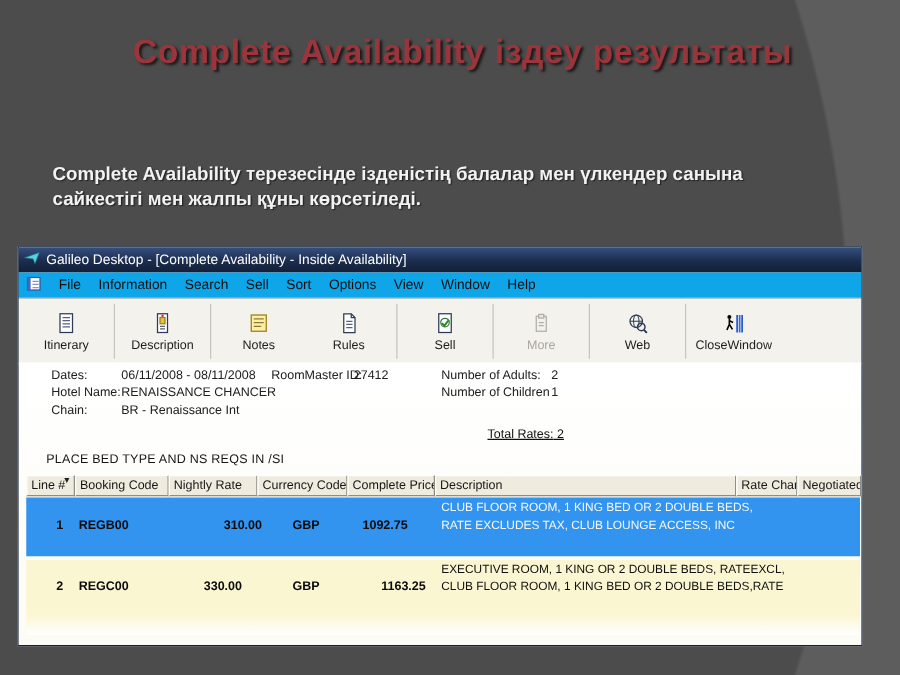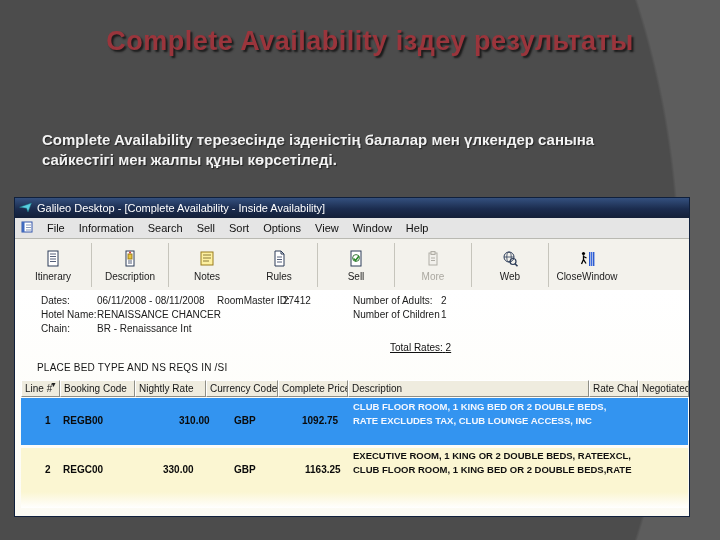--- a/index.html
+++ b/index.html
@@ -26,21 +26,21 @@
     background:#fdfdf8;border:1px solid #10203c;box-sizing:border-box;
     font-size:10px;color:#111;
   }
   .titlebar{
     height:20px;display:flex;align-items:center;gap:5px;padding:0 4px;
     background:linear-gradient(180deg,#34507e 0%,#1b2c4e 55%,#131f38 100%);
     color:#fff;font-size:11px;white-space:nowrap;overflow:hidden;
   }
   .menubar{
     height:20px;display:flex;align-items:center;gap:14px;padding:0 6px;
-    background:#e5e5e5;border-bottom:1px solid #b9b9b2;font-size:11px;color:#101010;
+    background:#0ea5e9;border-bottom:1px solid #b9b9b2;font-size:11px;color:#101010;
   }
   .menubar span{cursor:default;}
   .toolbar{
     height:52px;display:flex;align-items:stretch;
     background:#f3f2ec;border-bottom:1px solid #0f766e;padding:0 2px;
   }
   .tbtn{
     width:72px;display:flex;flex-direction:column;align-items:center;justify-content:center;
     gap:2px;font-size:10px;color:#1c1c1c;
   }
@@ -57,21 +57,21 @@
   .thead{position:absolute;left:6px;top:90px;display:flex;height:17px;}
   .th{
     background:#efecdf;border-top:1px solid #fff;border-left:1px solid #fff;
     border-right:1px solid #8e8e86;border-bottom:1px solid #8e8e86;
     box-sizing:border-box;font-size:10px;display:flex;align-items:center;
     padding:0 3px;position:relative;white-space:nowrap;overflow:hidden;color:#161616;
   }
   .sort{position:absolute;right:2px;top:0;font-size:7px;color:#222;}
   .trow{position:absolute;left:6px;width:667px;}
   .cell{position:absolute;font-weight:bold;white-space:nowrap;}
-  .desc{position:absolute;left:332px;white-space:nowrap;font-weight:bold;font-size:9.5px;}
+  .desc{position:absolute;left:332px;white-space:nowrap;font-weight:normal;font-size:9.5px;}
   .row-sel{background:#3394f0;}
   .row-alt{background:#fbf6d2;}
   .fade{position:absolute;left:6px;width:667px;height:16px;
     background:linear-gradient(180deg,#fbf6d2,#ffffff);}
 </style>
 </head>
 <body>
 
 <div class="slide-title">Complete Availability іздеу результаты</div>
 <div class="slide-body">Complete Availability  терезесінде ізденістің балалар мен үлкендер санына сайкестігі мен жалпы құны көрсетіледі.</div>
@@ -256,21 +256,21 @@
       <div class="th" style="width:51px">
           <span>Negotiated</span>
         </div>
     </div>
 
     <div class="trow row-sel" style="top:108px;height:47px">
       <span class="cell" style="left:24px;top:17px;color:#0a0a0a">1</span>
       <span class="cell" style="left:42px;top:17px;color:#0a0a0a">REGB00</span>
       <span class="cell" style="left:158px;top:17px;color:#0a0a0a">310.00</span>
       <span class="cell" style="left:213px;top:17px;color:#0a0a0a">GBP</span>
-      <span class="cell" style="left:281px;top:17px;color:#0a0a0a">1092.75</span>
+      <span class="cell" style="left:269px;top:17px;color:#0a0a0a">1092.75</span>
       <span class="desc" style="top:3px;color:#f4f8ff">CLUB FLOOR ROOM, 1 KING BED OR 2 DOUBLE BEDS,</span>
       <span class="desc" style="top:17px;color:#f4f8ff">RATE EXCLUDES TAX, CLUB LOUNGE ACCESS, INC</span>
     </div>
 
     <div class="trow row-alt" style="top:158px;height:44px">
       <span class="desc" style="top:2px;color:#101010">EXECUTIVE ROOM, 1 KING OR 2 DOUBLE BEDS, RATEEXCL,</span>
       <span class="cell" style="left:24px;top:16px;color:#0a0a0a">2</span>
       <span class="cell" style="left:42px;top:16px;color:#0a0a0a">REGC00</span>
       <span class="cell" style="left:142px;top:16px;color:#0a0a0a">330.00</span>
       <span class="cell" style="left:213px;top:16px;color:#0a0a0a">GBP</span>

